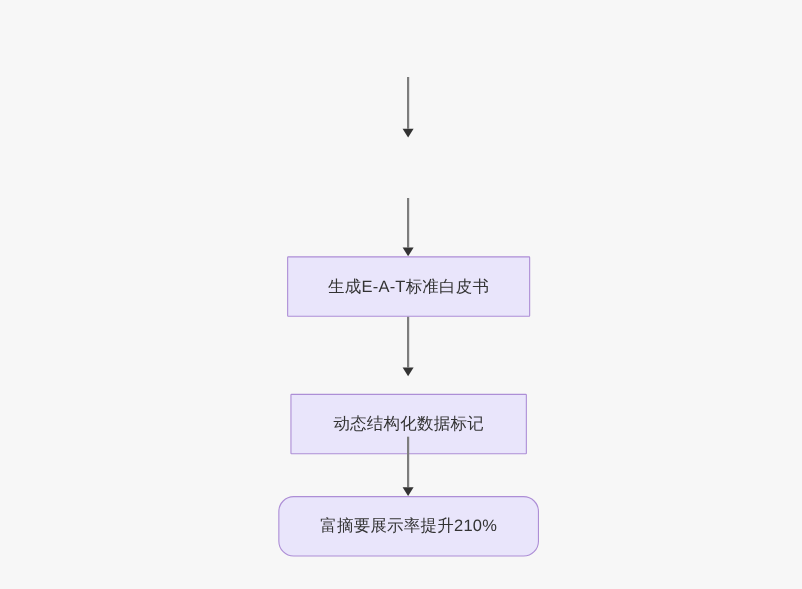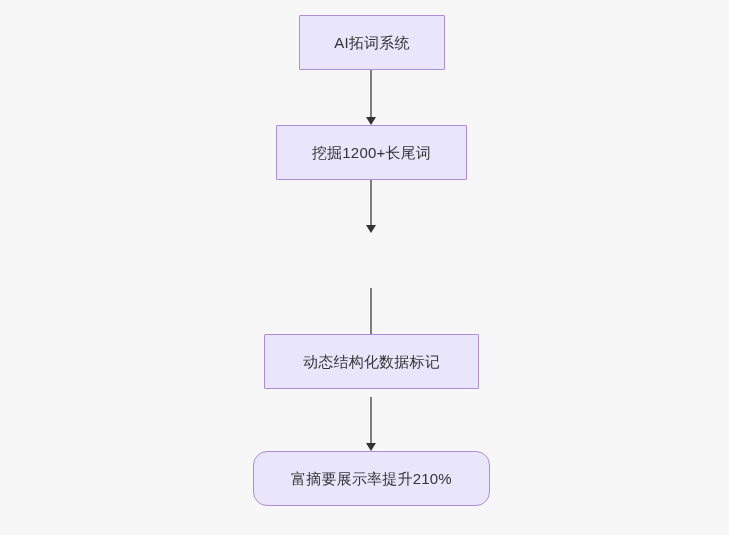--- a/index.html
+++ b/index.html
@@ -54,52 +54,49 @@
     height: 0;
     border-left: 5px solid transparent;
     border-right: 5px solid transparent;
     border-top: 8px solid #333333;
   }
 
   
   #node-0 { left: 299px; top: 15px;  width: 146px; height: 55px; }
   #node-1 { left: 276px; top: 125px; width: 191px; height: 55px; }
   #node-2 { left: 261px; top: 233px; width: 221px; height: 55px; }
-  #node-3 { left: 264px; top: 334px; width: 215px; height: 55px; }
+  #node-3 { left: 264px; top: 358px; width: 215px; height: 55px; }
   #node-4 { left: 253px; top: 451px; width: 237px; height: 55px; border-radius: 14px; }
 
   
   #edge-0 { left: 370px; top: 70px;  height: 55px; }
   #edge-1 { left: 370px; top: 180px; height: 53px; }
   #edge-2 { left: 370px; top: 288px; height: 54px; }
   #edge-3 { left: 370px; top: 397px; height: 54px; }
 </style>
 </head>
 <body>
 
 <div id="flowchart">
 
-  <div class="node" id="node-0">
-    <span class="node-label">AI拓词系统</span>
-  </div>
 
   <div class="edge" id="edge-0">
     <div class="edge-line" style="height:47px;"></div>
     <div class="edge-head" style="top:47px;"></div>
   </div>
 
-  <div class="node" id="node-1">
-    <span class="node-label">挖掘1200+长尾词</span>
-  </div>
 
   <div class="edge" id="edge-1">
     <div class="edge-line" style="height:45px;"></div>
     <div class="edge-head" style="top:45px;"></div>
   </div>
 
+  <div class="node" id="node-2">
+    <span class="node-label">生成E-A-T标准白皮书</span>
+  </div>
 
   <div class="edge" id="edge-2">
     <div class="edge-line" style="height:46px;"></div>
     <div class="edge-head" style="top:46px;"></div>
   </div>
 
   <div class="node" id="node-3">
     <span class="node-label">动态结构化数据标记</span>
   </div>
 

